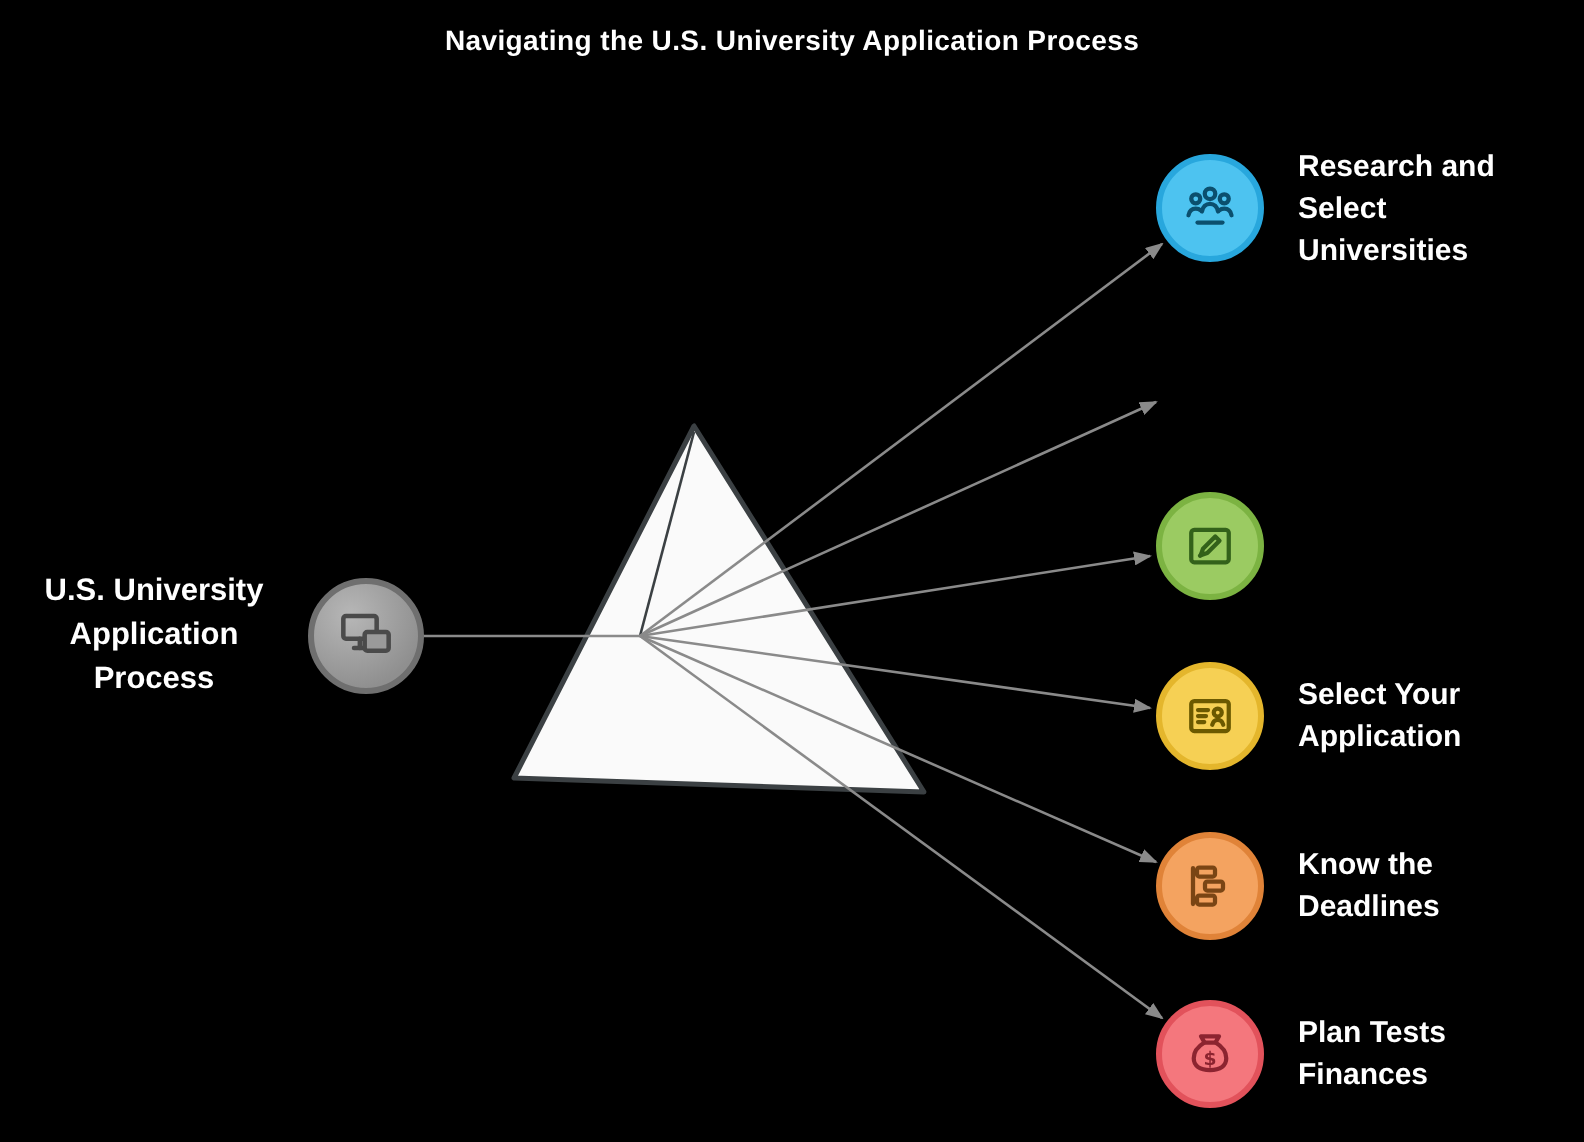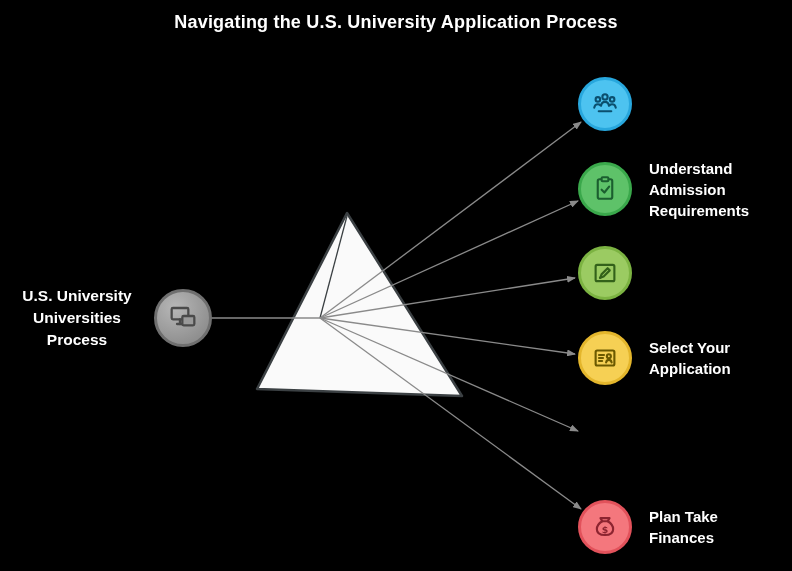--- a/index.html
+++ b/index.html
@@ -4,21 +4,21 @@
 <style>
   * { margin:0; padding:0; box-sizing:border-box; }
   html,body { background:#000; }
   body { font-family:"Liberation Sans", sans-serif; }
   .stage {
     position:relative; width:792px; height:571px; background:#000; overflow:hidden;
     --connector:#8a8a8a; --prism-fill:#fafafa; --prism-stroke:#3b4043;
   }
   .title {
     position:absolute; top:12px; left:0; width:100%; text-align:center;
-    color:#ffffff; font-size:18px; font-weight:bold; letter-spacing:.2px;
+    color:#ffffff; font-size:14px; font-weight:bold; letter-spacing:.2px;
   }
   .source-label {
     position:absolute; left:6px; top:285px; width:142px;
     color:#ffffff; font-size:15.5px; font-weight:bold; line-height:22px;
     text-align:center; white-space:pre-line;
   }
   .source-node {
     position:absolute; left:154px; top:289px; width:58px; height:58px;
     border-radius:50%; border:3px solid #6f6f6f;
     display:flex; align-items:center; justify-content:center;
@@ -63,21 +63,21 @@
     <line class="wire" x1="211" y1="318" x2="320" y2="318"></line>
     <line class="wire" x1="320" y1="318" x2="581" y2="122" marker-end="url(#arrowhead)"></line>
     <line class="wire" x1="320" y1="318" x2="578" y2="201" marker-end="url(#arrowhead)"></line>
     <line class="wire" x1="320" y1="318" x2="575" y2="278" marker-end="url(#arrowhead)"></line>
     <line class="wire" x1="320" y1="318" x2="575" y2="354" marker-end="url(#arrowhead)"></line>
     <line class="wire" x1="320" y1="318" x2="578" y2="431" marker-end="url(#arrowhead)"></line>
     <line class="wire" x1="320" y1="318" x2="581" y2="509" marker-end="url(#arrowhead)"></line>
   </svg>
 
   <div class="source-label">U.S. University
-Universities
+Application
 Process</div>
 
   <div class="source-node" style="border-color: rgb(111, 111, 111);">
     <span class="glyph" style="color: rgb(74, 74, 74);">
       <svg viewBox="0 0 24 24" fill="none" stroke="currentColor" stroke-width="1.7" stroke-linecap="round" stroke-linejoin="round">
         <rect x="3.5" y="4.5" width="12.5" height="8.5" rx="1"></rect>
         <line x1="7.5" y1="16.5" x2="12" y2="16.5"></line>
         <line x1="9.7" y1="13" x2="9.7" y2="16.5"></line>
         <rect x="11.5" y="10.5" width="9" height="7" rx="1" style="fill:var(--node-bg, #9a9a9a)"></rect>
       </svg>
@@ -91,36 +91,25 @@
           <circle cx="12" cy="6.3" r="2.1"></circle>
           <path d="M8.8 13.4c.3-1.9 1.6-3.1 3.2-3.1s2.9 1.2 3.2 3.1"></path>
           <circle cx="6.3" cy="8.3" r="1.8"></circle>
           <path d="M3.4 14.9c.3-1.7 1.4-2.7 2.9-2.7.7 0 1.4.2 1.9.7"></path>
           <circle cx="17.7" cy="8.3" r="1.8"></circle>
           <path d="M20.6 14.9c-.3-1.7-1.4-2.7-2.9-2.7-.7 0-1.4.2-1.9.7"></path>
           <path d="M7 17.8h10"></path>
         </svg>
       </span>
     </div>
+    <div class="step-label">Research and
+Select
+Universities</div>
   </div>
 
-  <div class="step" style="top:156px">
-    <div class="node" style="background-color: rgb(94, 194, 105); --node-bg: #5ec269; border-color: rgb(58, 168, 75);">
-      <span class="glyph" style="color: rgb(27, 94, 47);">
-        <svg viewBox="0 0 24 24" fill="none" stroke="currentColor" stroke-width="1.7" stroke-linecap="round" stroke-linejoin="round">
-          <rect x="6.2" y="4.2" width="11.6" height="15.6" rx="1.4"></rect>
-          <rect x="9.3" y="2.6" width="5.4" height="3.2" rx="0.8" style="fill:var(--node-bg, #5ec269)"></rect>
-          <path d="M9.3 12.6l2.2 2.2 3.8-4.7"></path>
-        </svg>
-      </span>
-    </div>
-    <div class="step-label">Understand
-Admission
-Requirements</div>
-  </div>
 
   <div class="step" style="top:240px">
     <div class="node" style="background-color: rgb(155, 203, 98); --node-bg: #9bcb62; border-color: rgb(124, 179, 66);">
       <span class="glyph" style="color: rgb(51, 97, 26);">
         <svg viewBox="0 0 24 24" fill="none" stroke="currentColor" stroke-width="1.7" stroke-linecap="round" stroke-linejoin="round">
           <rect x="4.5" y="5.5" width="15" height="13" rx="1.2"></rect>
           <path d="M8.3 15.7l.9-2.6 4.9-4.9 1.7 1.7-4.9 4.9-2.6.9z"></path>
           <line x1="8" y1="15.9" x2="8.9" y2="15"></line>
         </svg>
       </span>
@@ -137,28 +126,42 @@
           <line x1="7.2" y1="14.4" x2="9.7" y2="14.4"></line>
           <circle cx="15.1" cy="10.6" r="1.6"></circle>
           <path d="M12.9 15.5c.3-1.3 1.2-2 2.2-2s1.9.7 2.2 2"></path>
         </svg>
       </span>
     </div>
     <div class="step-label">Select Your
 Application</div>
   </div>
 
+  <div class="step" style="top:410px">
+    <div class="node" style="background-color: rgb(244, 163, 96); --node-bg: #f4a360; border-color: rgb(224, 131, 56);">
+      <span class="glyph" style="color: rgb(122, 69, 20);">
+        <svg viewBox="0 0 24 24" fill="none" stroke="currentColor" stroke-width="1.7" stroke-linecap="round" stroke-linejoin="round">
+          <rect x="6.8" y="4.6" width="7.2" height="3.6" rx="0.9"></rect>
+          <rect x="10" y="10.2" width="7.2" height="3.6" rx="0.9"></rect>
+          <rect x="6.8" y="15.8" width="7.2" height="3.6" rx="0.9"></rect>
+          <path d="M5.2 4.8v14.4"></path>
+        </svg>
+      </span>
+    </div>
+    <div class="step-label">Know the
+Deadlines</div>
+  </div>
 
   <div class="step" style="top:494px">
     <div class="node" style="background-color: rgb(244, 119, 125); --node-bg: #f4777d; border-color: rgb(226, 82, 91);">
       <span class="glyph" style="color: rgb(140, 36, 48);">
         <svg viewBox="0 0 24 24" fill="none" stroke="currentColor" stroke-width="1.7" stroke-linecap="round" stroke-linejoin="round">
           <path d="M9.8 7.4L8.4 4.9h7.2l-1.4 2.5"></path>
           <path d="M9.8 7.4h4.4c2.7 1.6 4.3 3.8 4.3 6.3 0 3-2.4 4.7-6.5 4.7s-6.5-1.7-6.5-4.7c0-2.5 1.6-4.7 4.3-6.3z"></path>
           <text x="12" y="16.4" text-anchor="middle" font-size="7.5" font-weight="bold" fill="currentColor" stroke="none" font-family="'DejaVu Sans', sans-serif">$</text>
         </svg>
       </span>
     </div>
-    <div class="step-label">Plan Take
+    <div class="step-label">Plan Tests
 Finances</div>
   </div>
 
 </div>
 
 </body></html>

